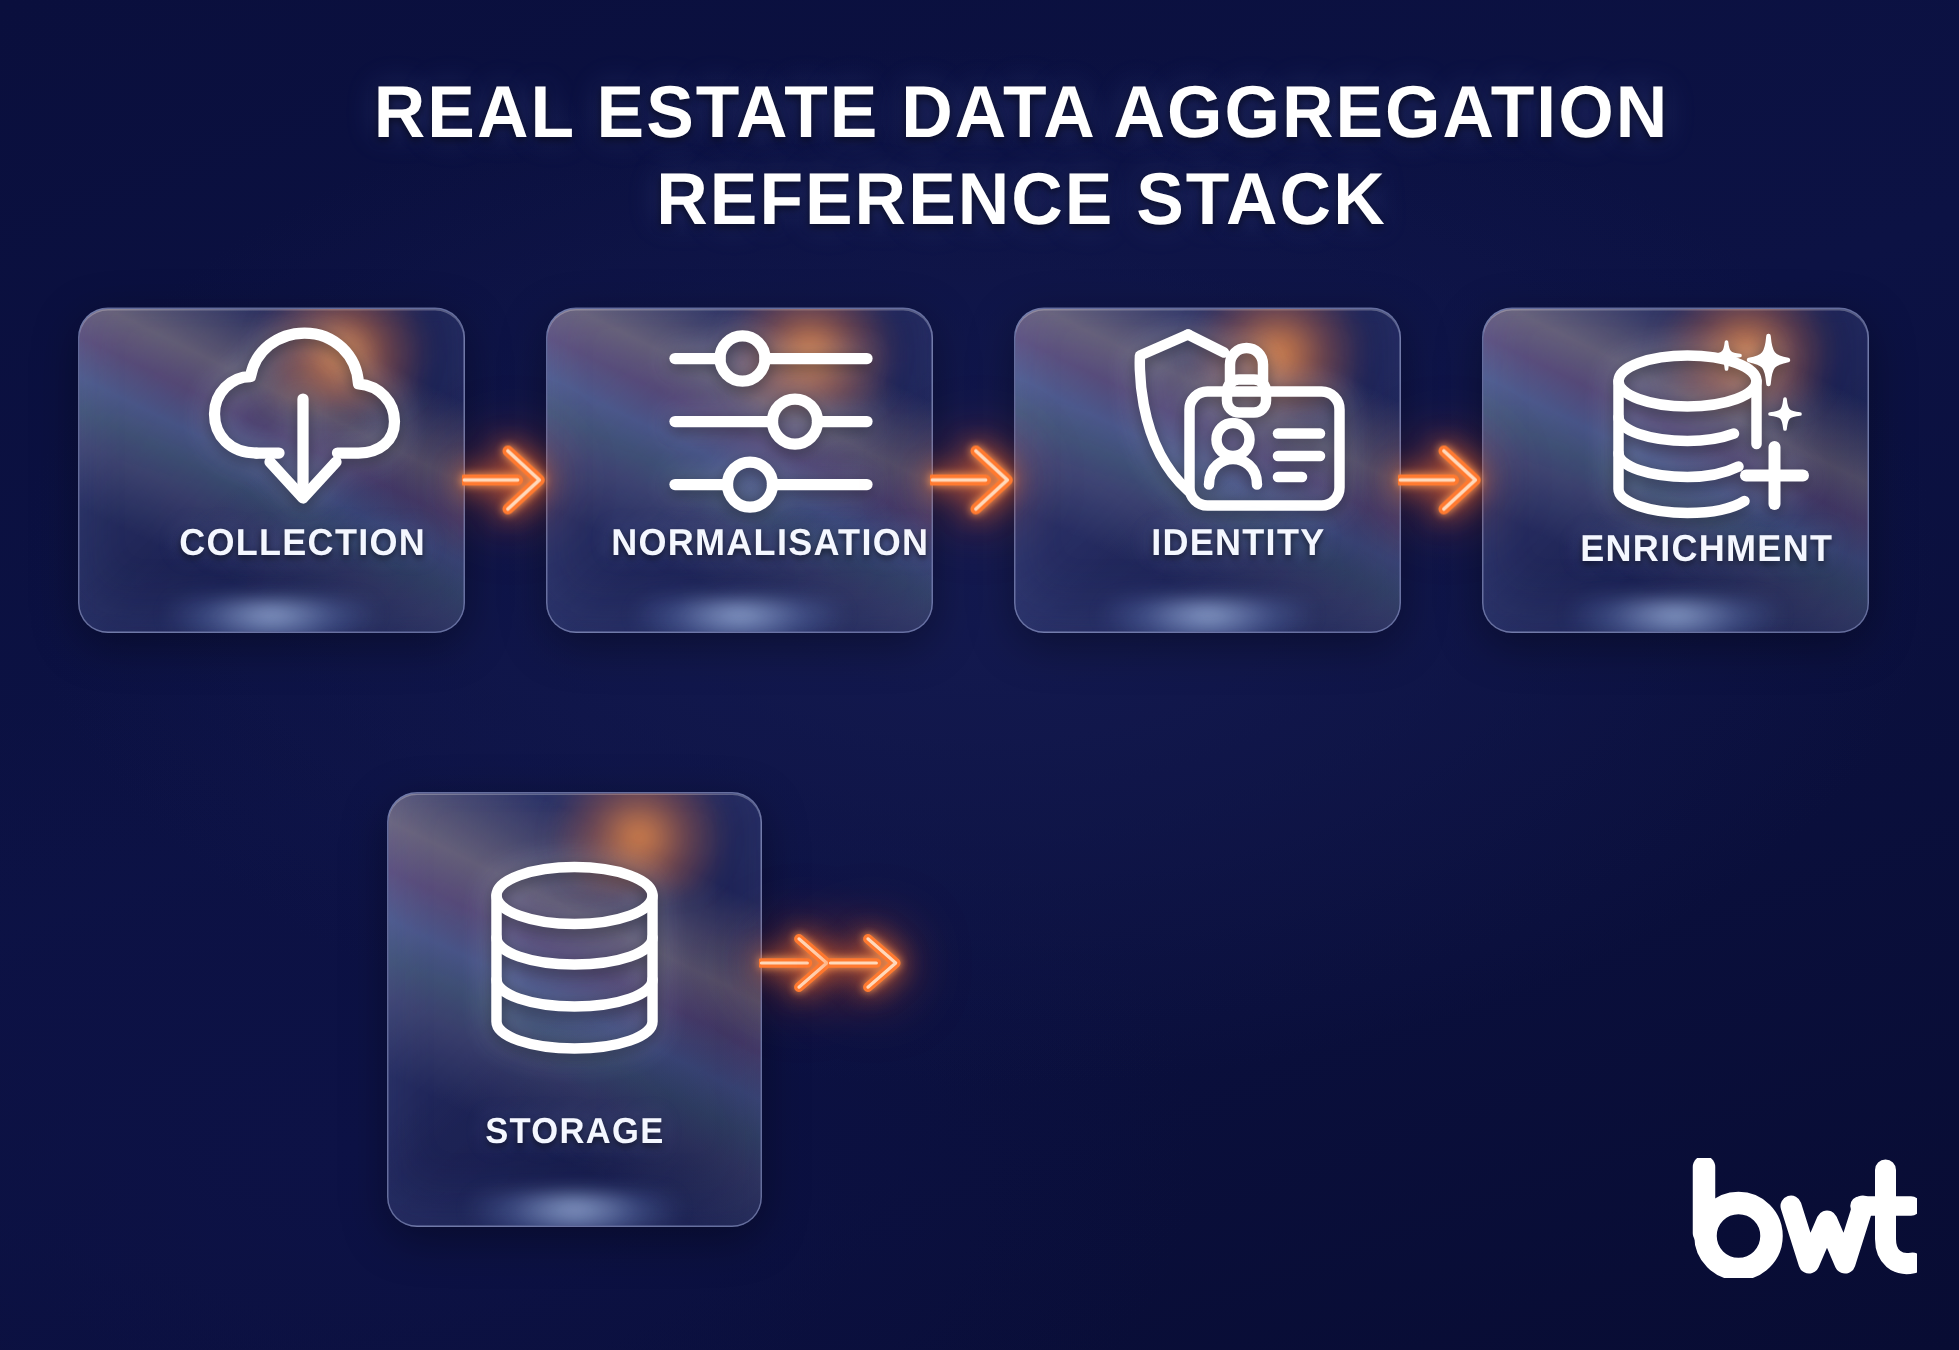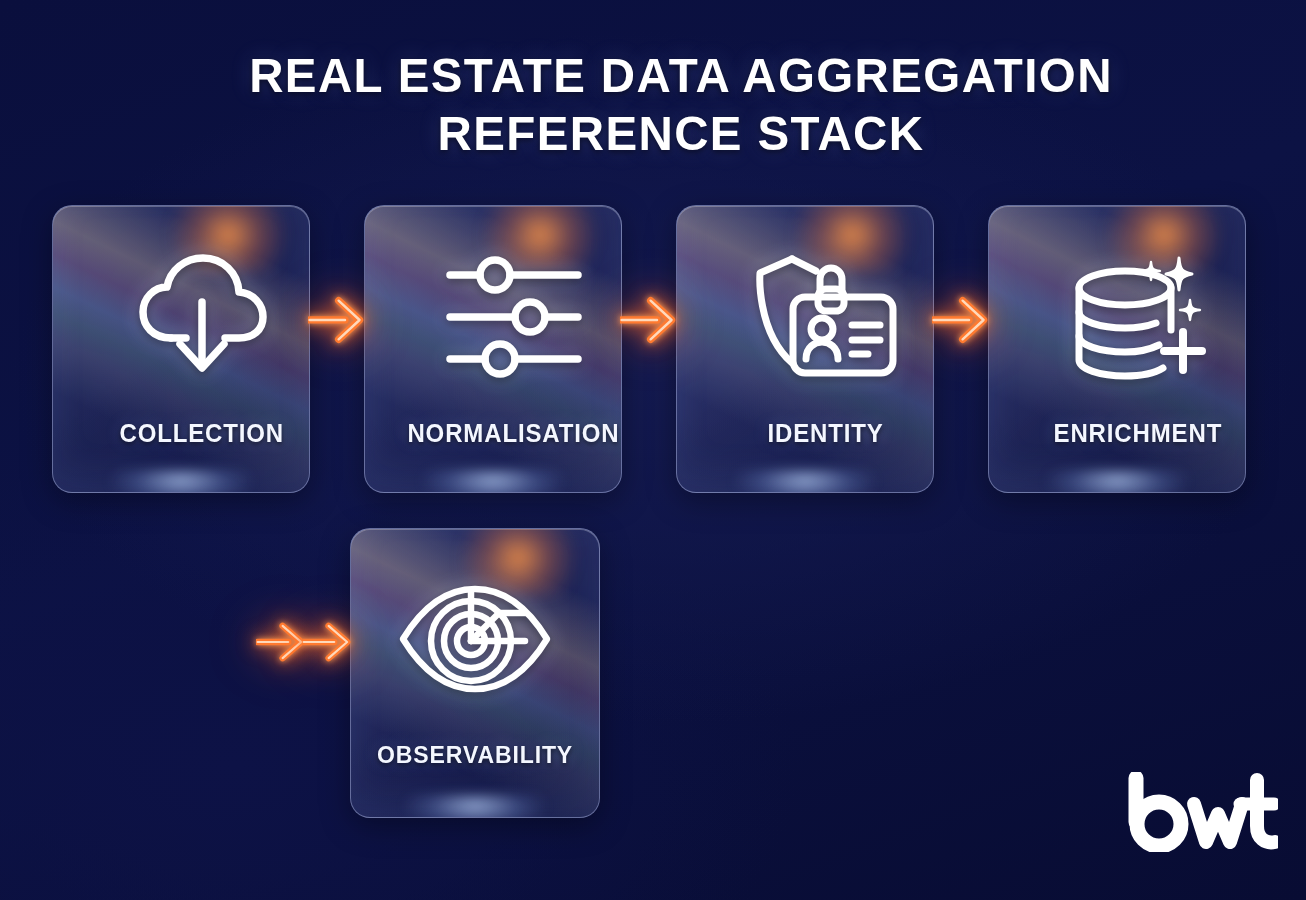--- a/index.html
+++ b/index.html
@@ -68,21 +68,21 @@
         rgba(92,100,152,0.22) 50%,
         rgba(80,88,140,0.20) 72%,
         rgba(96,104,158,0.24) 100%);
     border: 1px solid rgba(200,212,255,0.42);
     box-shadow:
       inset 0 1px 0 rgba(255,255,255,0.26),
       inset 0 -18px 34px rgba(120,150,230,0.12),
       0 8px 30px rgba(0,0,0,0.35);
     backdrop-filter: blur(6px);
   }
-  .card.top    { width: 258px; height: 288px; padding-left: 41px; }
+  .card.top    { width: 258px; height: 217px; padding-left: 41px; }
   .card.bottom { width: 250px; height: 290px; }
 
   
   .card .sheen {
     position: absolute;
     inset: -30%;
     background:
       linear-gradient(206deg,
         rgba(255,255,255,0.00) 30%,
         rgba(255,214,170,0.26) 40%,
@@ -317,64 +317,57 @@
           </svg>
         </div>
         <div class="card-label">ENRICHMENT</div>
       </div>
     </div>
 
   </div>
 
   <div class="row" id="row-bottom">
 
+    <div class="card bottom">
+      <div class="sheen"></div>
+      <div class="corner-glow"></div>
+      <div class="shade"></div>
+      <div class="bottom-glow"></div>
+      <div class="card-inner">
+        <div class="icon-wrap">
+          <svg width="132" height="132" viewBox="0 0 132 132" fill="none" stroke="#ffffff" stroke-width="7" stroke-linecap="round" stroke-linejoin="round">
+            <ellipse cx="66" cy="24" rx="52" ry="19"></ellipse>
+            <path d="M14 24 L14 108 C14 118 37 126 66 126 C95 126 118 118 118 108 L118 24"></path>
+            <path d="M14 52 C14 62 37 70 66 70 C95 70 118 62 118 52"></path>
+            <path d="M14 80 C14 90 37 98 66 98 C95 98 118 90 118 80"></path>
+          </svg>
+        </div>
+        <div class="card-label">STORAGE</div>
+      </div>
+    </div>
 
     <div class="arrow bottom">
       <svg width="62" height="56" viewBox="0 0 62 56" fill="none" stroke="#ff7a30" stroke-width="8" stroke-linecap="round" stroke-linejoin="round">
         <path d="M2 28 L40 28"></path>
         <path d="M33 8 L56 28 L33 48"></path>
         <path d="M2 28 L40 28" stroke="#ffd9bb" stroke-width="2.6"></path>
         <path d="M33 8 L56 28 L33 48" stroke="#ffd9bb" stroke-width="2.6"></path>
       </svg>
     </div>
 
 
     <div class="arrow bottom">
       <svg width="62" height="56" viewBox="0 0 62 56" fill="none" stroke="#ff7a30" stroke-width="8" stroke-linecap="round" stroke-linejoin="round">
         <path d="M2 28 L40 28"></path>
         <path d="M33 8 L56 28 L33 48"></path>
         <path d="M2 28 L40 28" stroke="#ffd9bb" stroke-width="2.6"></path>
         <path d="M33 8 L56 28 L33 48" stroke="#ffd9bb" stroke-width="2.6"></path>
       </svg>
     </div>
 
-    <div class="card bottom">
-      <div class="sheen"></div>
-      <div class="corner-glow"></div>
-      <div class="shade"></div>
-      <div class="bottom-glow"></div>
-      <div class="card-inner">
-        <div class="icon-wrap">
-          <svg width="160" height="124" viewBox="0 0 160 124" fill="none" stroke="#ffffff" stroke-width="6.5" stroke-linecap="round" stroke-linejoin="round">
-
-            <path d="M8 62 C30 26 54 12 80 12 C106 12 130 26 152 62 C130 98 106 112 80 112 C54 112 30 98 8 62 Z"></path>
-
-            <circle cx="76" cy="64" r="40"></circle>
-            <circle cx="76" cy="64" r="27"></circle>
-            <circle cx="76" cy="64" r="14"></circle>
-
-            <path d="M76 16 L76 64"></path>
-            <path d="M76 64 L130 64"></path>
-
-            <path d="M76 64 L104 36 L130 36"></path>
-          </svg>
-        </div>
-        <div class="card-label">OBSERVABILITY</div>
-      </div>
-    </div>
 
   </div>
 
   <div id="logo">
     <svg width="150" height="80" viewBox="0 0 150 80" fill="none" stroke="#ffffff" stroke-linecap="round" stroke-linejoin="round">
 
       <path d="M8 6 L8 50" stroke-width="15"></path>
       <circle cx="31" cy="52" r="22" stroke-width="15"></circle>
 
       <path d="M66 32 L78 70 L90 42 L102 70 L114 32" stroke-width="14"></path>

